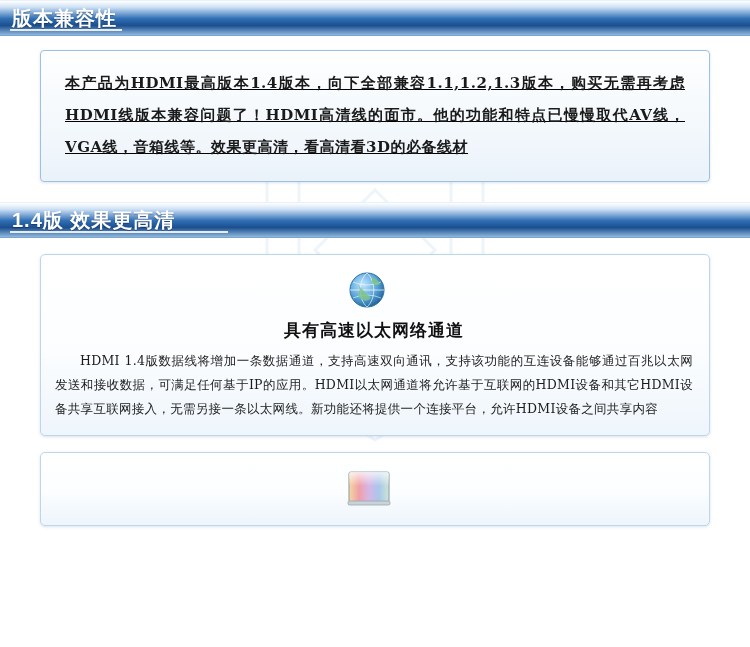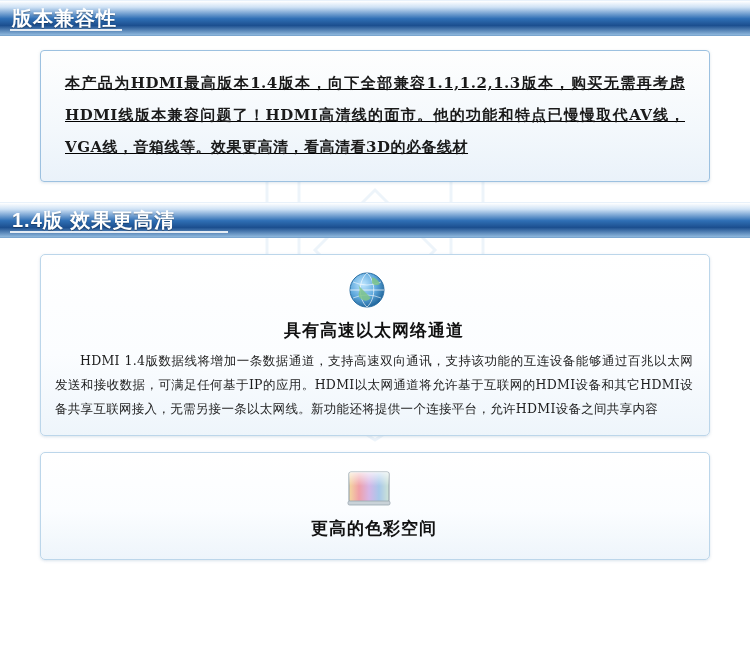--- a/index.html
+++ b/index.html
@@ -203,18 +203,17 @@
             </linearGradient>
             <linearGradient id="g3" x1="0" y1="0" x2="0" y2="1">
               <stop offset="0%" stop-color="#ffffff" stop-opacity="0.75"></stop>
               <stop offset="100%" stop-color="#ffffff" stop-opacity="0"></stop>
             </linearGradient>
           </defs>
           <rect x="3" y="5" width="40" height="30" rx="2" fill="url(#g2)" stroke="#9aa7b0" stroke-width="1.2"></rect>
           <rect x="3" y="5" width="40" height="14" rx="2" fill="url(#g3)"></rect>
           <rect x="2" y="34" width="42" height="4" rx="1.5" fill="#c9d2d8" stroke="#9aa7b0" stroke-width="0.8"></rect>
         </svg>
-        <div class="card-title">更高的色彩空间</div>
       </div>
     </div>
 
   </div>
 </div>
 
 </body></html>

